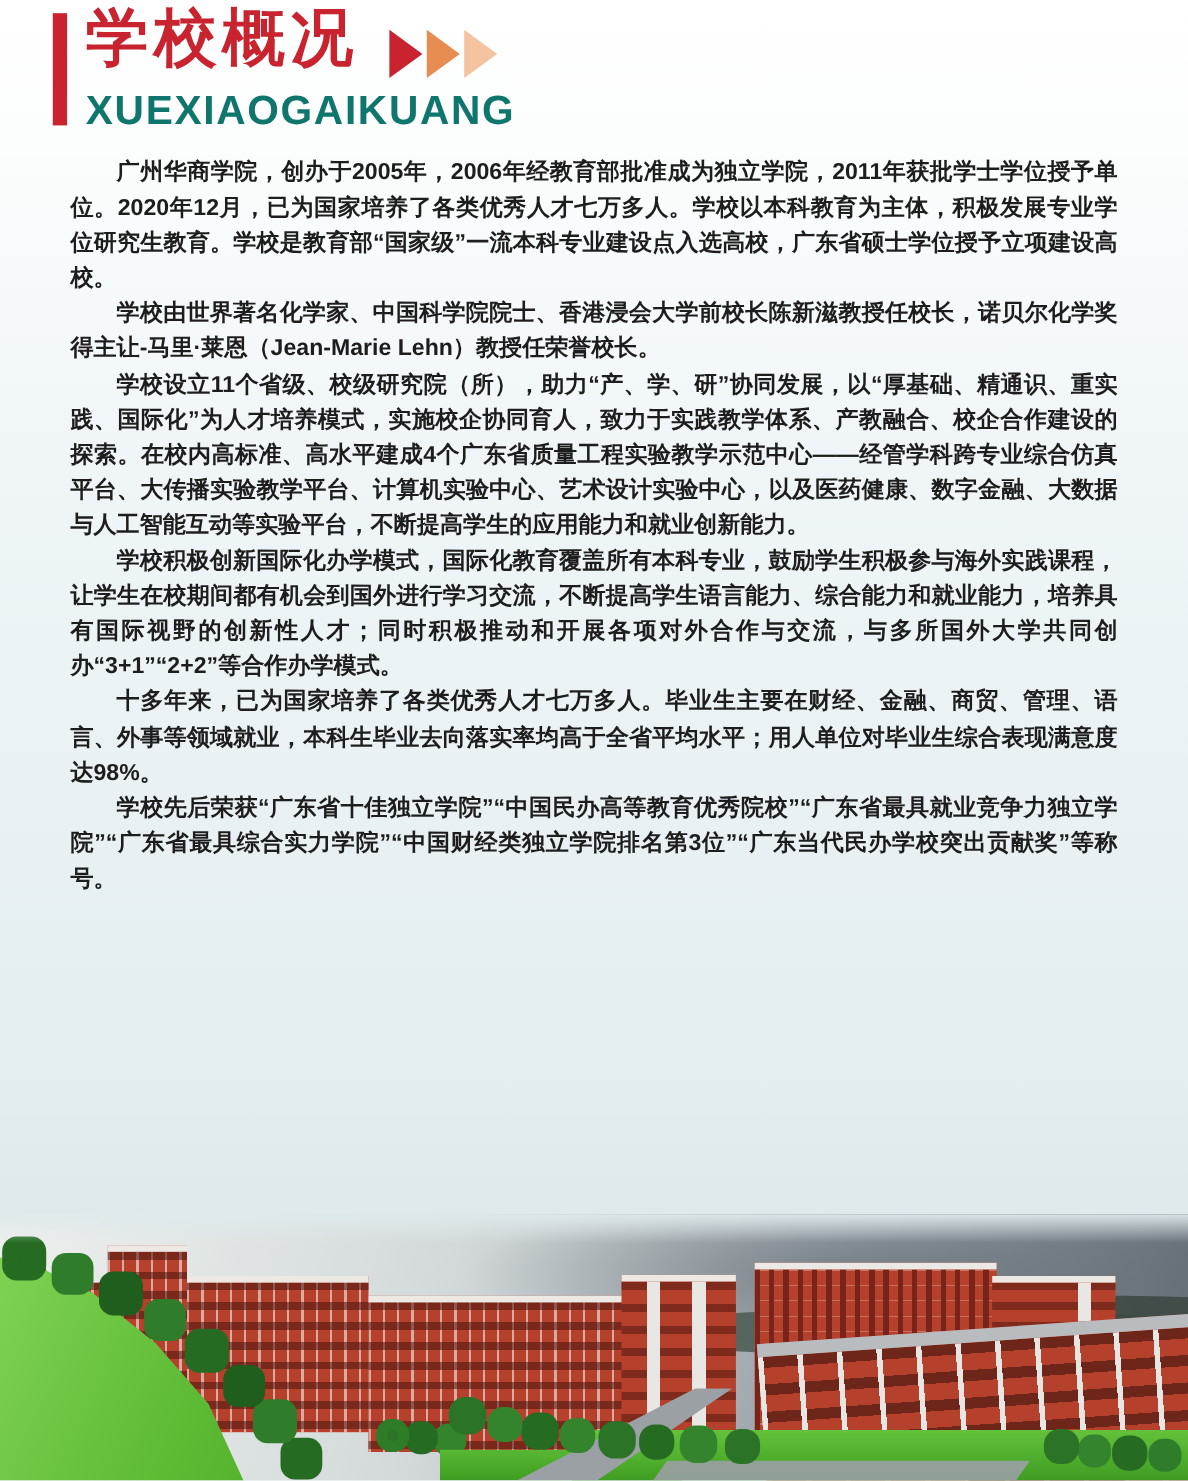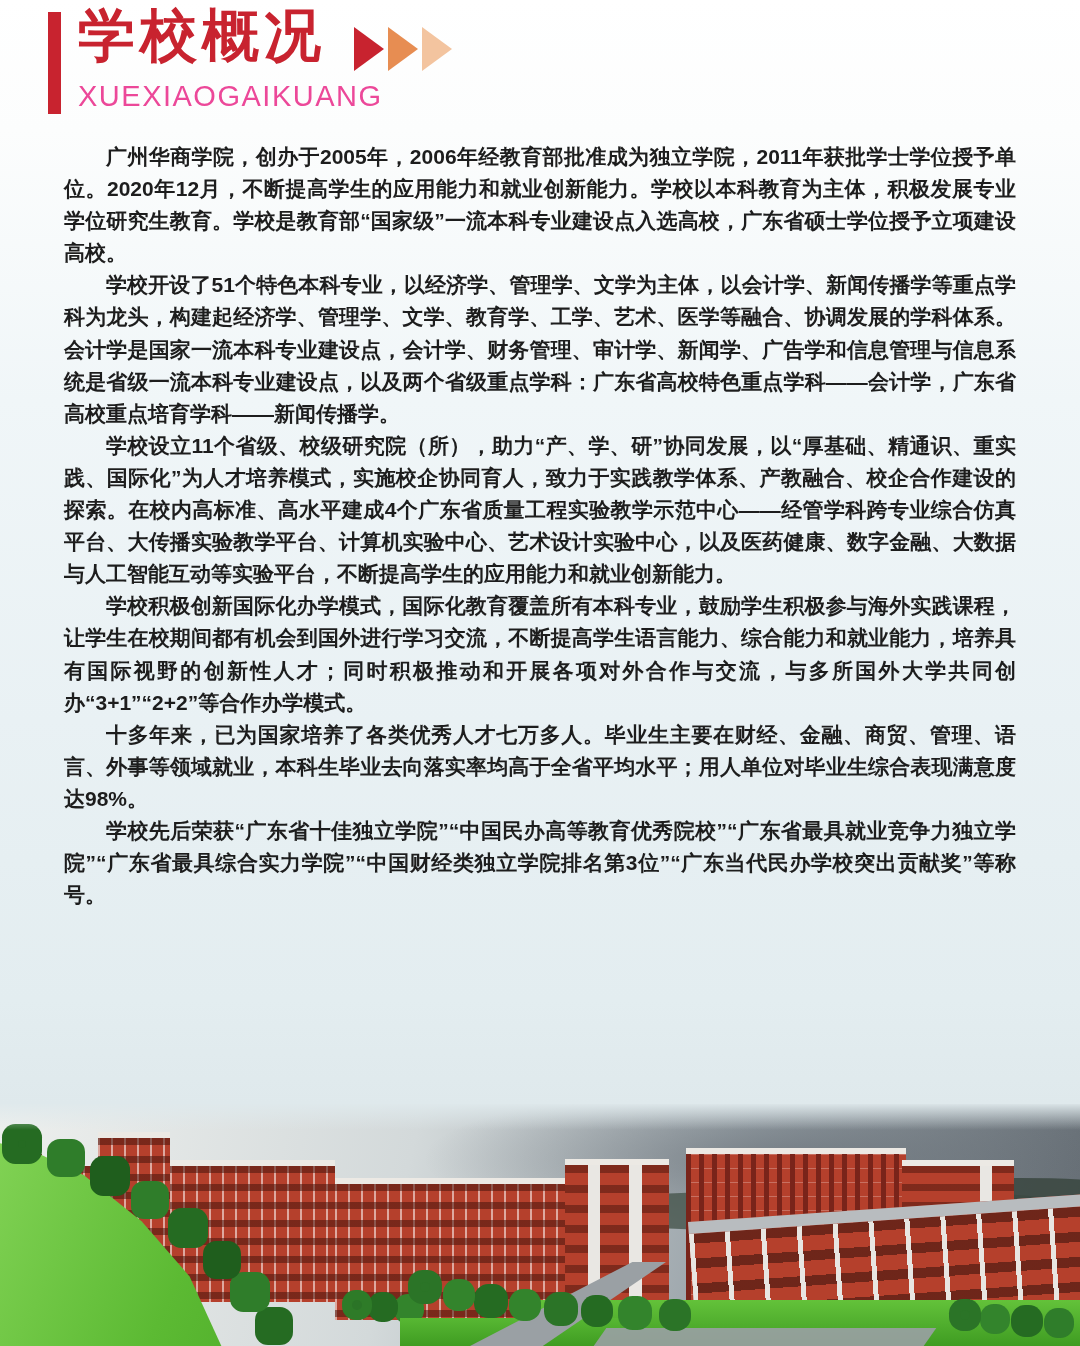--- a/index.html
+++ b/index.html
@@ -10,21 +10,21 @@
   }
   
   .header{position:absolute;top:0;left:0;right:0;height:132px;text-align:right;}
   .accent-bar{position:absolute;left:48px;top:12px;width:13px;height:102px;background:#c8232f;}
   .title{position:absolute;left:78px;top:4px;font-size:57px;font-weight:800;color:#c8232f;letter-spacing:5px;line-height:1.1;}
   .arrows{position:absolute;left:354px;top:27px;display:flex;}
   .arrow{width:0;height:0;border-top:22px solid transparent;border-bottom:22px solid transparent;}
   .arrow.a1{border-left:30px solid #c8232f;}
   .arrow.a2{border-left:30px solid #e78d52;margin-left:4px;}
   .arrow.a3{border-left:30px solid #f3c49f;margin-left:4px;}
-  .pinyin{position:absolute;left:78px;top:80px;font-size:29px;font-weight:400;color:#ec4899;letter-spacing:1.5px;}
+  .pinyin{position:absolute;left:78px;top:80px;font-size:37px;font-weight:700;color:#0f766e;letter-spacing:1.5px;}
   
   .article{position:absolute;top:141px;left:64px;width:952px;}
   .article p{
     margin:0;text-indent:2em;text-align:justify;
     font-size:21px;line-height:32.1px;color:#1d1d1d;font-weight:600;
   }
   
   .photo{position:absolute;left:0;bottom:0;width:1080px;height:242px;overflow:hidden;}
   .photo *{position:absolute;}
   .sky{left:0;top:-60px;width:1080px;height:302px;
@@ -94,22 +94,22 @@
   <div class="title">学校概况</div>
   <div class="arrows">
     <div class="arrow a1"></div>
     <div class="arrow a2"></div>
     <div class="arrow a3"></div>
   </div>
   <div class="pinyin">XUEXIAOGAIKUANG</div>
 </div>
 
 <div class="article">
-  <p>广州华商学院，创办于2005年，2006年经教育部批准成为独立学院，2011年获批学士学位授予单位。2020年12月，不断提高学生的应用能力和就业创新能力。学校以本科教育为主体，积极发展专业学位研究生教育。学校是教育部“国家级”一流本科专业建设点入选高校，广东省硕士学位授予立项建设高校。</p>
-  <p>学校开设了51个特色本科专业，以经济学、管理学、文学为主体，以会计学、新闻传播学等重点学科为龙头，构建起经济学、管理学、文学、教育学、工学、艺术、医学等融合、协调发展的学科体系。会计学是国家一流本科专业建设点，会计学、财务管理、审计学、新闻学、广告学和信息管理与信息系统是省级一流本科专业建设点，以及两个省级重点学科：广东省高校特色重点学科——会计学，广东省高校重点培育学科——新闻传播学。</p>
+  <p>广州华商学院，创办于2005年，2006年经教育部批准成为独立学院，2011年获批学士学位授予单位。2020年12月，已为国家培养了各类优秀人才七万多人。学校以本科教育为主体，积极发展专业学位研究生教育。学校是教育部“国家级”一流本科专业建设点入选高校，广东省硕士学位授予立项建设高校。</p>
+  <p>学校由世界著名化学家、中国科学院院士、香港浸会大学前校长陈新滋教授任校长，诺贝尔化学奖得主让-马里·莱恩（Jean-Marie Lehn）教授任荣誉校长。</p>
   <p>学校设立11个省级、校级研究院（所），助力“产、学、研”协同发展，以“厚基础、精通识、重实践、国际化”为人才培养模式，实施校企协同育人，致力于实践教学体系、产教融合、校企合作建设的探索。在校内高标准、高水平建成4个广东省质量工程实验教学示范中心——经管学科跨专业综合仿真平台、大传播实验教学平台、计算机实验中心、艺术设计实验中心，以及医药健康、数字金融、大数据与人工智能互动等实验平台，不断提高学生的应用能力和就业创新能力。</p>
   <p>学校积极创新国际化办学模式，国际化教育覆盖所有本科专业，鼓励学生积极参与海外实践课程，让学生在校期间都有机会到国外进行学习交流，不断提高学生语言能力、综合能力和就业能力，培养具有国际视野的创新性人才；同时积极推动和开展各项对外合作与交流，与多所国外大学共同创办“3+1”“2+2”等合作办学模式。</p>
   <p>十多年来，已为国家培养了各类优秀人才七万多人。毕业生主要在财经、金融、商贸、管理、语言、外事等领域就业，本科生毕业去向落实率均高于全省平均水平；用人单位对毕业生综合表现满意度达98%。</p>
   <p>学校先后荣获“广东省十佳独立学院”“中国民办高等教育优秀院校”“广东省最具就业竞争力独立学院”“广东省最具综合实力学院”“中国财经类独立学院排名第3位”“广东当代民办学校突出贡献奖”等称号。</p>
 </div>
 
 <div class="photo">
   <div class="sky"></div>
   <div class="cloud-shade"></div>
   <div class="mtn m4"></div>

